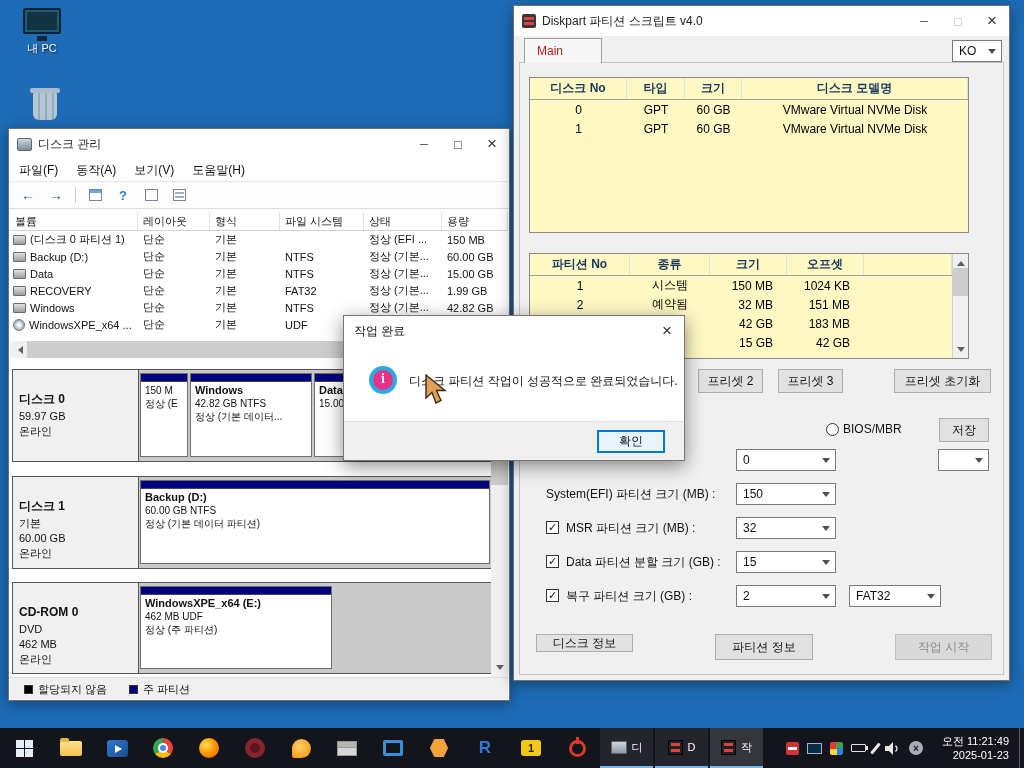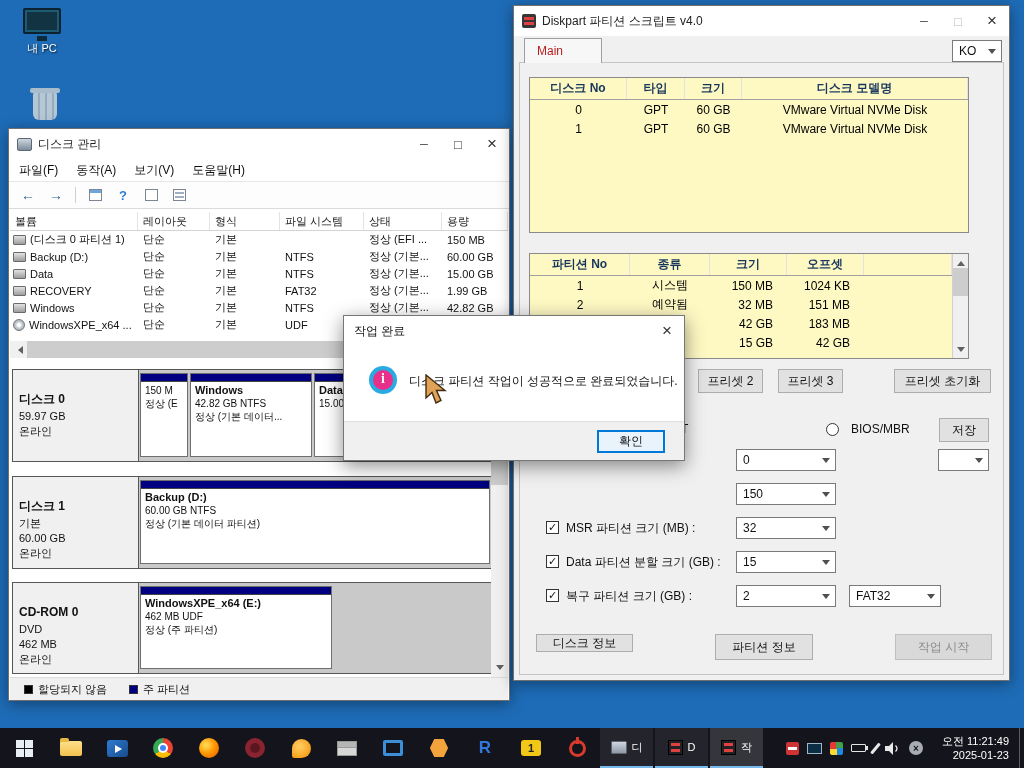--- a/index.html
+++ b/index.html
@@ -86,21 +86,21 @@
   .dpt-row{display:grid;height:19px;align-items:center;font-size:12px;color:#000;}
   .dpt-row span{display:flex;align-items:center;justify-content:center;overflow:hidden;white-space:nowrap;}
   .g-disk{grid-template-columns:97px 58px 57px 1fr;}
   .g-part{grid-template-columns:100px 80px 77px 77px 1fr;}
   .g-part .r{justify-content:flex-end;padding-right:14px;}
   .ptbody{margin-right:16px;}
   .pt-scroll{position:absolute;right:0;top:0;bottom:0;width:16px;background:#f0f0f0;display:flex;flex-direction:column;align-items:center;border-left:1px solid #d0d0d0;}
   .pt-thumb{width:16px;height:28px;background:#cdcdcd;}
   .btn{position:absolute;background:#e1e1e1;border:1px solid #adadad;font-size:12px;color:#111;display:flex;align-items:center;justify-content:center;font-family:inherit;}
   .btn.disabled{background:#d9d9d9;color:#8b8b8b;border-color:#bfbfbf;}
-  .radio{position:absolute;height:18px;display:flex;align-items:center;gap:12px;font-size:12px;color:#111;}
+  .radio{position:absolute;height:18px;display:flex;align-items:center;gap:4px;font-size:12px;color:#111;}
   .rdot{width:13px;height:13px;border:1px solid #333;border-radius:50%;background:#fff;position:relative;flex:none;}
   .radio.sel .rdot::after{content:"";position:absolute;inset:3px;border-radius:50%;background:#1a1a1a;}
   .flabel{position:absolute;height:22px;display:flex;align-items:center;font-size:12px;color:#111;white-space:nowrap;}
   .chk{position:absolute;width:13px;height:13px;border:1px solid #333;background:#fff;display:flex;align-items:center;justify-content:center;}
   .chk::after{content:"✓";font-size:11px;color:#111;line-height:11px;}
 
   
   #dlg{left:343px;top:315px;width:342px;height:146px;z-index:40;background:#fff;border:1px solid #777;box-shadow:0 5px 18px rgba(0,0,0,.45);position:absolute;}
   .dlg-title{position:absolute;left:0;right:0;top:0;height:30px;display:flex;align-items:center;background:#fff;}
   .dlg-title span.t{font-size:12px;color:#111;margin-left:10px;flex:1;}
@@ -478,20 +478,21 @@
 
     <div class="combo" style="left:222px;top:443px;width:100px">
       <span>0</span>
         <i class="ca"></i>
     </div>
     <div class="combo" style="left:424px;top:443px;width:51px">
       <span></span>
         <i class="ca"></i>
     </div>
 
+    <span class="flabel" style="left:32px;top:477px">System(EFI) 파티션 크기 (MB) :</span>
     <div class="combo" style="left:222px;top:477px;width:100px">
       <span>150</span>
         <i class="ca"></i>
     </div>
 
     <span class="chk" style="left:32px;top:515px"></span>
     <span class="flabel" style="left:52px;top:511px">MSR 파티션 크기 (MB) :</span>
     <div class="combo" style="left:222px;top:511px;width:100px">
       <span>32</span>
         <i class="ca"></i>

